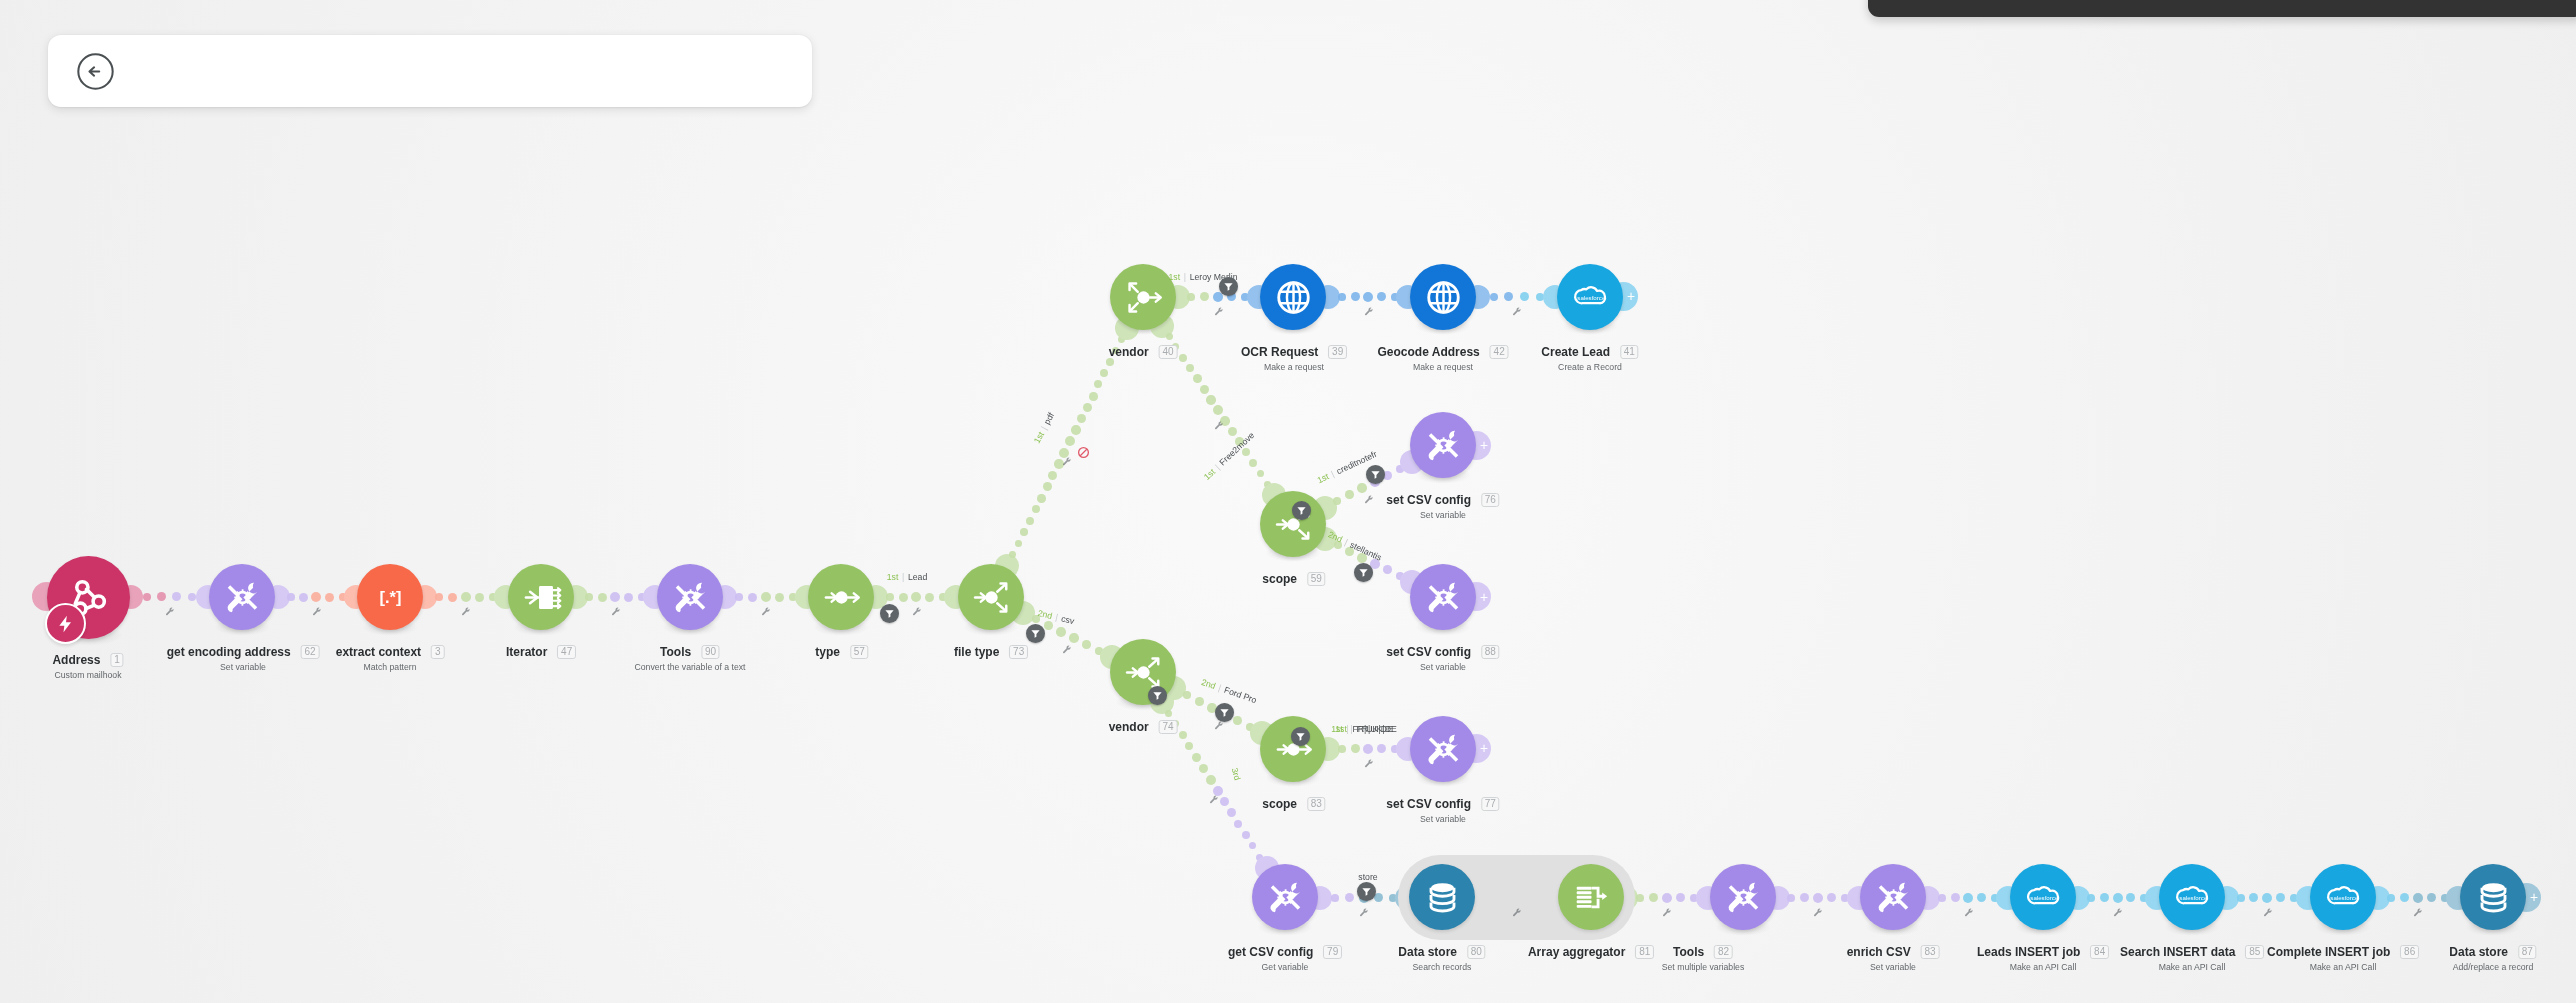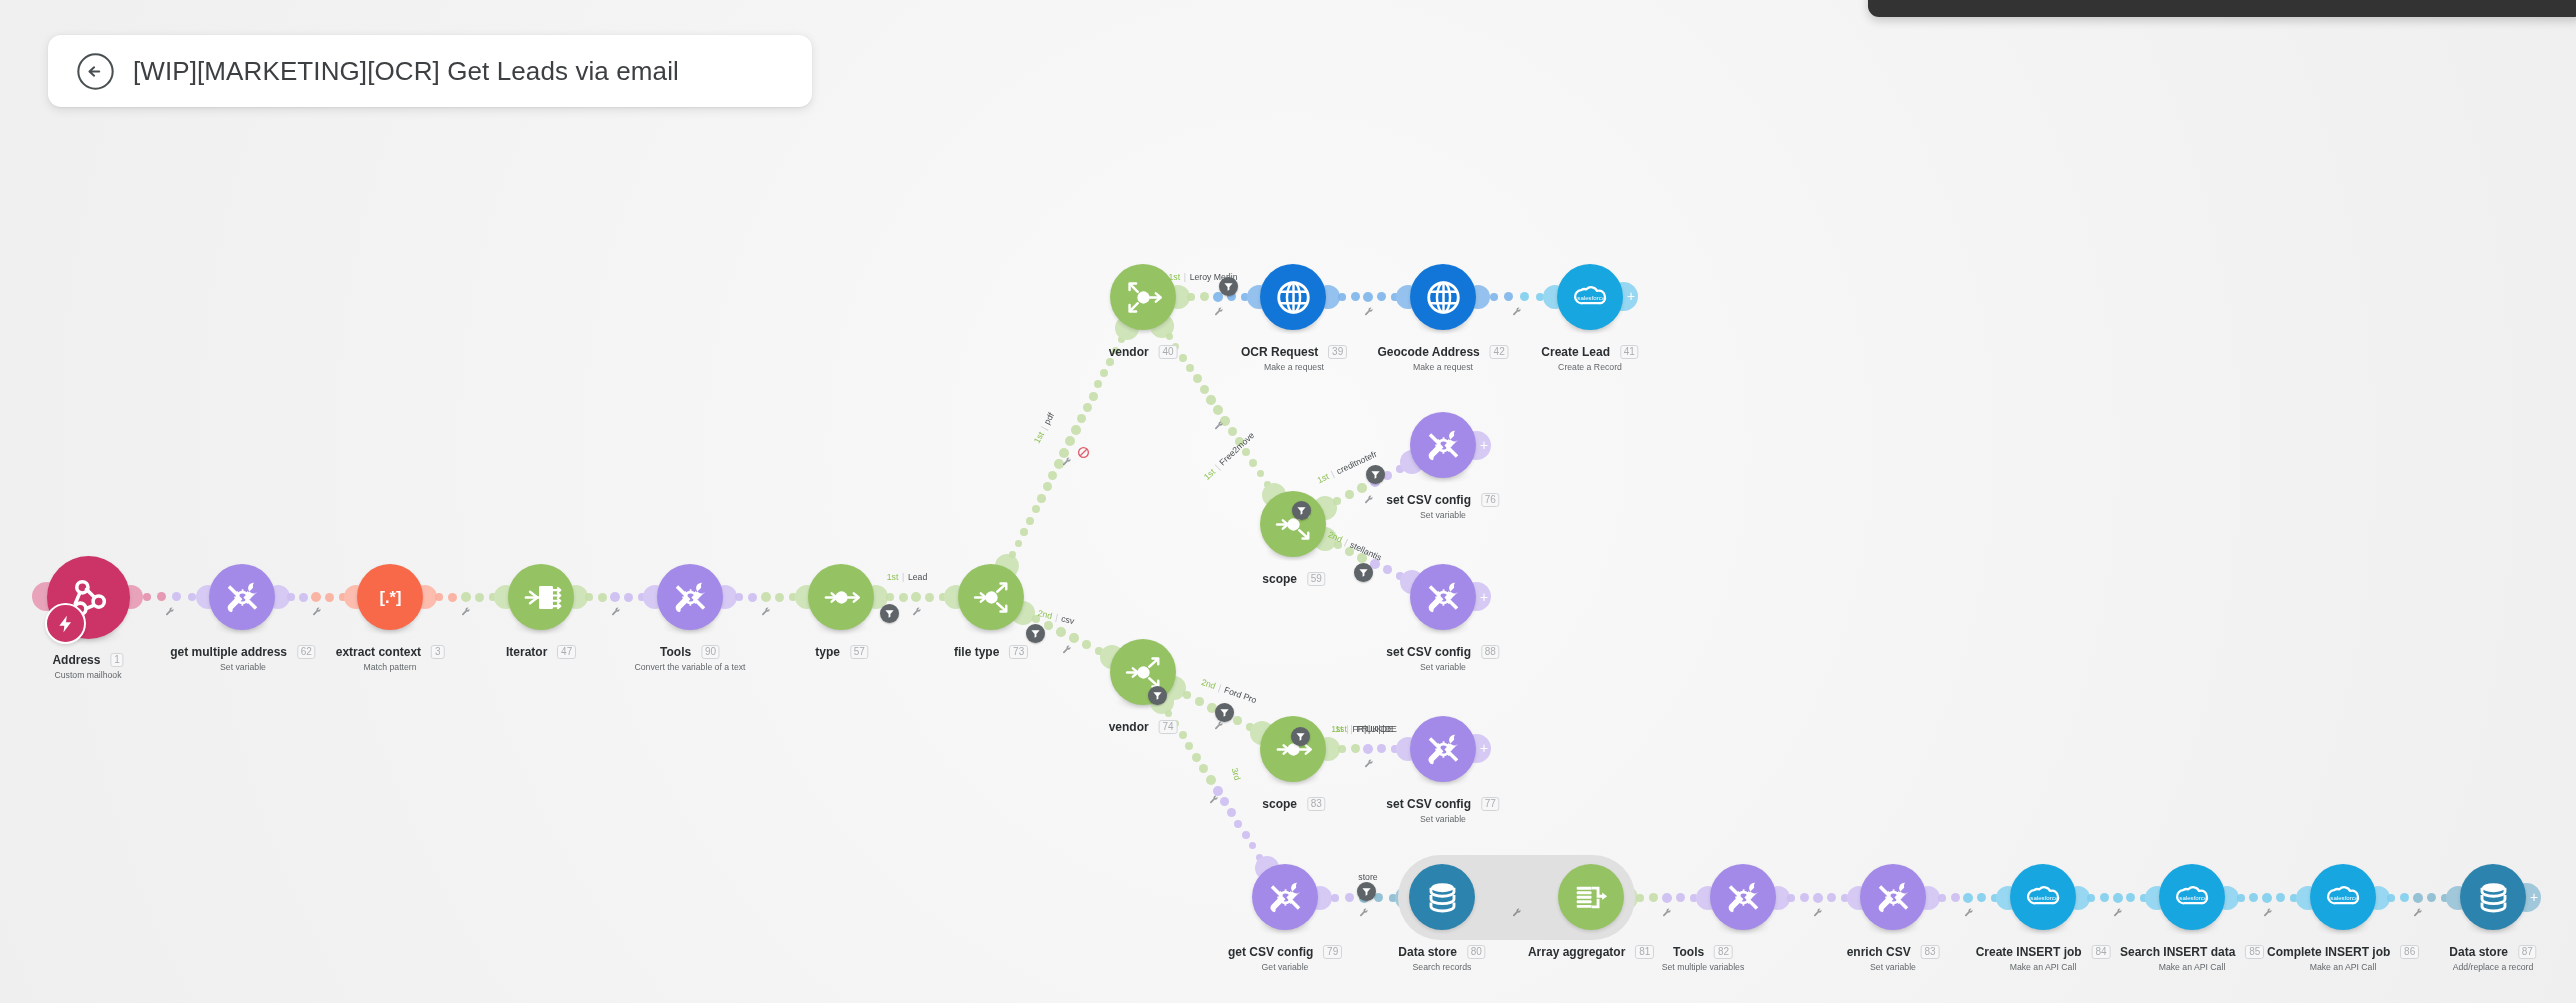--- a/index.html
+++ b/index.html
@@ -106,21 +106,20 @@
 
 <div class="dark-panel"></div>
 
 <div class="title-bar">
   <div class="back-btn">
     <svg width="39" height="39" viewBox="0 0 42 42">
       <circle cx="21" cy="21" r="18.5" fill="none" stroke="#4a4f52" stroke-width="2.2"></circle>
       <path d="M25 21 H15 M19.5 16.5 L14.5 21 L19.5 25.5" fill="none" stroke="#4a4f52" stroke-width="2.2" stroke-linecap="round" stroke-linejoin="round"></path>
     </svg>
   </div>
-  <div class="title-text">[WIP][MARKETING][OCR] Get Leads via email</div>
 </div>
 
 <div id="graph-layer">
     <div class="sel-blob" style="left: 1398px; top: 855px; width: 237px; height: 85px;"></div>
     <div class="link" style="left: 0px; top: 0px; width: 0.9px; height: 0.9px;">
       <div class="dot" style="width: 24px; height: 24px; left: 119px; top: 585px; background: rgb(232, 163, 186); opacity: 1;"></div>
       <div class="dot" style="width: 8px; height: 8px; left: 143px; top: 593px; background: rgb(227, 143, 171); opacity: 0.9;"></div>
       <div class="dot" style="width: 9.4px; height: 9.4px; left: 157px; top: 592px; background: rgb(227, 143, 171); opacity: 0.9;"></div>
       <div class="dot" style="width: 9.4px; height: 9.4px; left: 172px; top: 592px; background: rgb(204, 190, 242); opacity: 0.9;"></div>
       <div class="dot" style="width: 8px; height: 8px; left: 188px; top: 593px; background: rgb(204, 190, 242); opacity: 0.9;"></div>
@@ -591,21 +590,21 @@
         <rect x="48" y="30" width="4.5" height="8" fill="#ffffff" transform="rotate(0 50 50)"></rect>
         <rect x="48" y="30" width="4.5" height="8" fill="#ffffff" transform="rotate(45 50 50)"></rect>
         <rect x="48" y="30" width="4.5" height="8" fill="#ffffff" transform="rotate(90 50 50)"></rect>
         <rect x="48" y="30" width="4.5" height="8" fill="#ffffff" transform="rotate(135 50 50)"></rect>
         <rect x="48" y="30" width="4.5" height="8" fill="#ffffff" transform="rotate(180 50 50)"></rect>
         <rect x="48" y="30" width="4.5" height="8" fill="#ffffff" transform="rotate(225 50 50)"></rect>
         <rect x="48" y="30" width="4.5" height="8" fill="#ffffff" transform="rotate(270 50 50)"></rect>
         <rect x="48" y="30" width="4.5" height="8" fill="#ffffff" transform="rotate(315 50 50)"></rect>
       </svg>
     </div>
-    <div class="node-label" style="left: 243px; top: 643px;"><span class="node-title">get multiple address</span><span class="node-num">62</span><div class="node-sub">Set variable</div></div>
+    <div class="node-label" style="left: 243px; top: 643px;"><span class="node-title">get encoding address</span><span class="node-num">62</span><div class="node-sub">Set variable</div></div>
     <div class="shadow-el" style="left: 362px; top: 618px; width: 56px; height: 18px;"></div>
     <div class="bubble" style="left: 357px; top: 564px; width: 66px; height: 66px; background: rgb(248, 105, 74);">
       <svg width="41" height="41" viewBox="0 0 100 100">
         <text x="50" y="64" text-anchor="middle" font-size="40" font-family="Liberation Sans, sans-serif" font-weight="bold" fill="#ffffff">[.*]</text>
       </svg>
     </div>
     <div class="node-label" style="left: 390px; top: 643px;"><span class="node-title">extract context</span><span class="node-num">3</span><div class="node-sub">Match pattern</div></div>
     <div class="shadow-el" style="left: 513px; top: 618px; width: 56px; height: 18px;"></div>
     <div class="bubble" style="left: 508px; top: 564px; width: 66px; height: 66px; background: rgb(149, 195, 99);">
       <svg width="41" height="41" viewBox="0 0 100 100">
@@ -890,21 +889,21 @@
       </svg>
     </div>
     <div class="node-label" style="left: 1893px; top: 943px;"><span class="node-title">enrich CSV</span><span class="node-num">83</span><div class="node-sub">Set variable</div></div>
     <div class="shadow-el" style="left: 2015px; top: 918px; width: 56px; height: 18px;"></div>
     <div class="bubble" style="left: 2010px; top: 864px; width: 66px; height: 66px; background: rgb(23, 166, 224);">
       <svg width="41" height="41" viewBox="0 0 100 100">
         <path d="M40 30 a16 16 0 0 1 26 4 a14 14 0 0 1 19 13 a13 13 0 0 1 -13 17 H30 a16 16 0 0 1 -3 -32 a15 15 0 0 1 13 -2 Z" fill="none" stroke="#ffffff" stroke-width="5.5" stroke-linejoin="round"></path>
         <text x="52" y="55" text-anchor="middle" font-size="15" font-family="Liberation Sans, sans-serif" fill="#ffffff">salesforce</text>
       </svg>
     </div>
-    <div class="node-label" style="left: 2043px; top: 943px;"><span class="node-title">Create INSERT job</span><span class="node-num">84</span><div class="node-sub">Make an API Call</div></div>
+    <div class="node-label" style="left: 2043px; top: 943px;"><span class="node-title">Leads INSERT job</span><span class="node-num">84</span><div class="node-sub">Make an API Call</div></div>
     <div class="shadow-el" style="left: 2164px; top: 918px; width: 56px; height: 18px;"></div>
     <div class="bubble" style="left: 2159px; top: 864px; width: 66px; height: 66px; background: rgb(23, 166, 224);">
       <svg width="41" height="41" viewBox="0 0 100 100">
         <path d="M40 30 a16 16 0 0 1 26 4 a14 14 0 0 1 19 13 a13 13 0 0 1 -13 17 H30 a16 16 0 0 1 -3 -32 a15 15 0 0 1 13 -2 Z" fill="none" stroke="#ffffff" stroke-width="5.5" stroke-linejoin="round"></path>
         <text x="52" y="55" text-anchor="middle" font-size="15" font-family="Liberation Sans, sans-serif" fill="#ffffff">salesforce</text>
       </svg>
     </div>
     <div class="node-label" style="left: 2192px; top: 943px;"><span class="node-title">Search INSERT data</span><span class="node-num">85</span><div class="node-sub">Make an API Call</div></div>
     <div class="shadow-el" style="left: 2315px; top: 918px; width: 56px; height: 18px;"></div>
     <div class="bubble" style="left: 2310px; top: 864px; width: 66px; height: 66px; background: rgb(23, 166, 224);">

